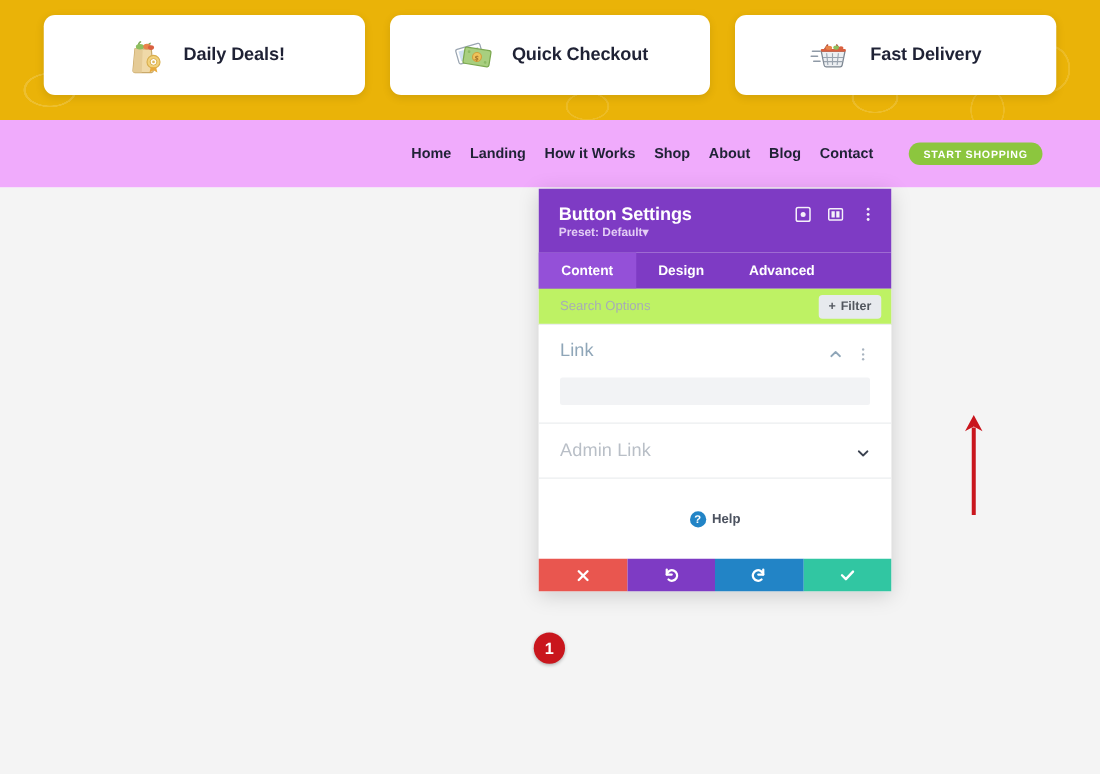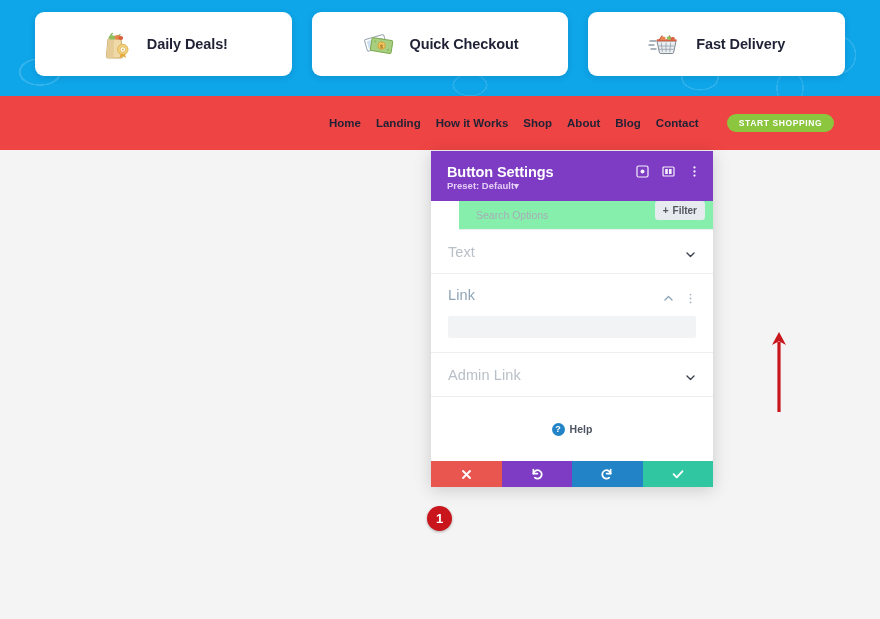--- a/index.html
+++ b/index.html
@@ -11,21 +11,21 @@
     font-family: "Liberation Sans", sans-serif;
     overflow: hidden;
     position: relative;
   }
 
   
   .promo-banner {
     position: relative;
     width: 880px;
     height: 96px;
-    background: #0ea5e9;
+    background: #eab308;
     overflow: hidden;
   }
   .promo-banner::before {
     content: "";
     position: absolute;
     inset: 0;
     background:
       radial-gradient(ellipse 34px 22px at 40px 72px, transparent 56%, rgba(255,255,255,0.16) 57%, rgba(255,255,255,0.16) 62%, transparent 63%),
       radial-gradient(ellipse 30px 20px at 700px 78px, transparent 56%, rgba(255,255,255,0.14) 57%, rgba(255,255,255,0.14) 62%, transparent 63%),
       radial-gradient(ellipse 26px 30px at 840px 55px, transparent 56%, rgba(255,255,255,0.13) 57%, rgba(255,255,255,0.13) 62%, transparent 63%),
@@ -57,21 +57,21 @@
     font-size: 14.5px;
     font-weight: bold;
     color: #1f2235;
     letter-spacing: -0.1px;
   }
 
   
   .navbar {
     width: 880px;
     height: 54px;
-    background: #ef4444;
+    background: #f0abfc;
     display: flex;
     align-items: center;
     position: relative;
     padding-left: 24px;
   }
   .nav-links {
     position: absolute;
     left: 329px;
     display: flex;
     align-items: center;
@@ -164,26 +164,26 @@
     align-items: center;
     font-size: 11px;
     font-weight: bold;
     color: #ffffff;
     cursor: pointer;
   }
   .modal-tab.active { background: #9450d8; }
 
   .search-row {
     height: 29px;
-    background: #86efac;
+    background: #bef264;
     border-bottom: 1px solid #eceef0;
     display: flex;
+    align-items: center;
     padding: 0 8px 0 17px;
     justify-content: space-between;
-    margin-left: 28px;
   }
   .search-input {
     border: none;
     background: transparent;
     font-family: "Liberation Sans", sans-serif;
     font-size: 10.5px;
     color: #6b7280;
     outline: none;
     flex: 1;
   }
@@ -434,39 +434,36 @@
         <span class="hdr-icon">
           <svg width="13" height="13" viewBox="0 0 13 13">
             <circle cx="6.5" cy="2.4" r="1.15" fill="#ffffff"></circle>
             <circle cx="6.5" cy="6.5" r="1.15" fill="#ffffff"></circle>
             <circle cx="6.5" cy="10.6" r="1.15" fill="#ffffff"></circle>
           </svg>
         </span>
       </div>
     </div>
 
+    <div class="modal-tabs">
+      <div class="modal-tab active">Content</div>
+      <div class="modal-tab">Design</div>
+      <div class="modal-tab">Advanced</div>
+    </div>
 
     <div class="search-row">
       <input class="search-input" type="text" placeholder="Search Options" style="">
       <button class="filter-btn">
         <span>+</span>
         <span>Filter</span>
       </button>
     </div>
 
     <div class="modal-body">
 
-      <div class="accordion-row">
-        <span class="accordion-title">Text</span>
-        <span class="chev">
-          <svg width="11" height="11" viewBox="0 0 11 11">
-            <path d="M2 4l3.5 3.4L9 4" fill="none" stroke="#3b4250" stroke-width="1.4" stroke-linecap="round" stroke-linejoin="round"></path>
-          </svg>
-        </span>
-      </div>
 
       <div class="link-section">
         <div class="link-header">
           <span class="link-title">Link</span>
           <span class="link-header-icons">
             <span class="chev">
               <svg width="11" height="11" viewBox="0 0 11 11">
                 <path d="M2 7l3.5-3.4L9 7" fill="none" stroke="#8fa6b8" stroke-width="1.4" stroke-linecap="round" stroke-linejoin="round"></path>
               </svg>
             </span>

